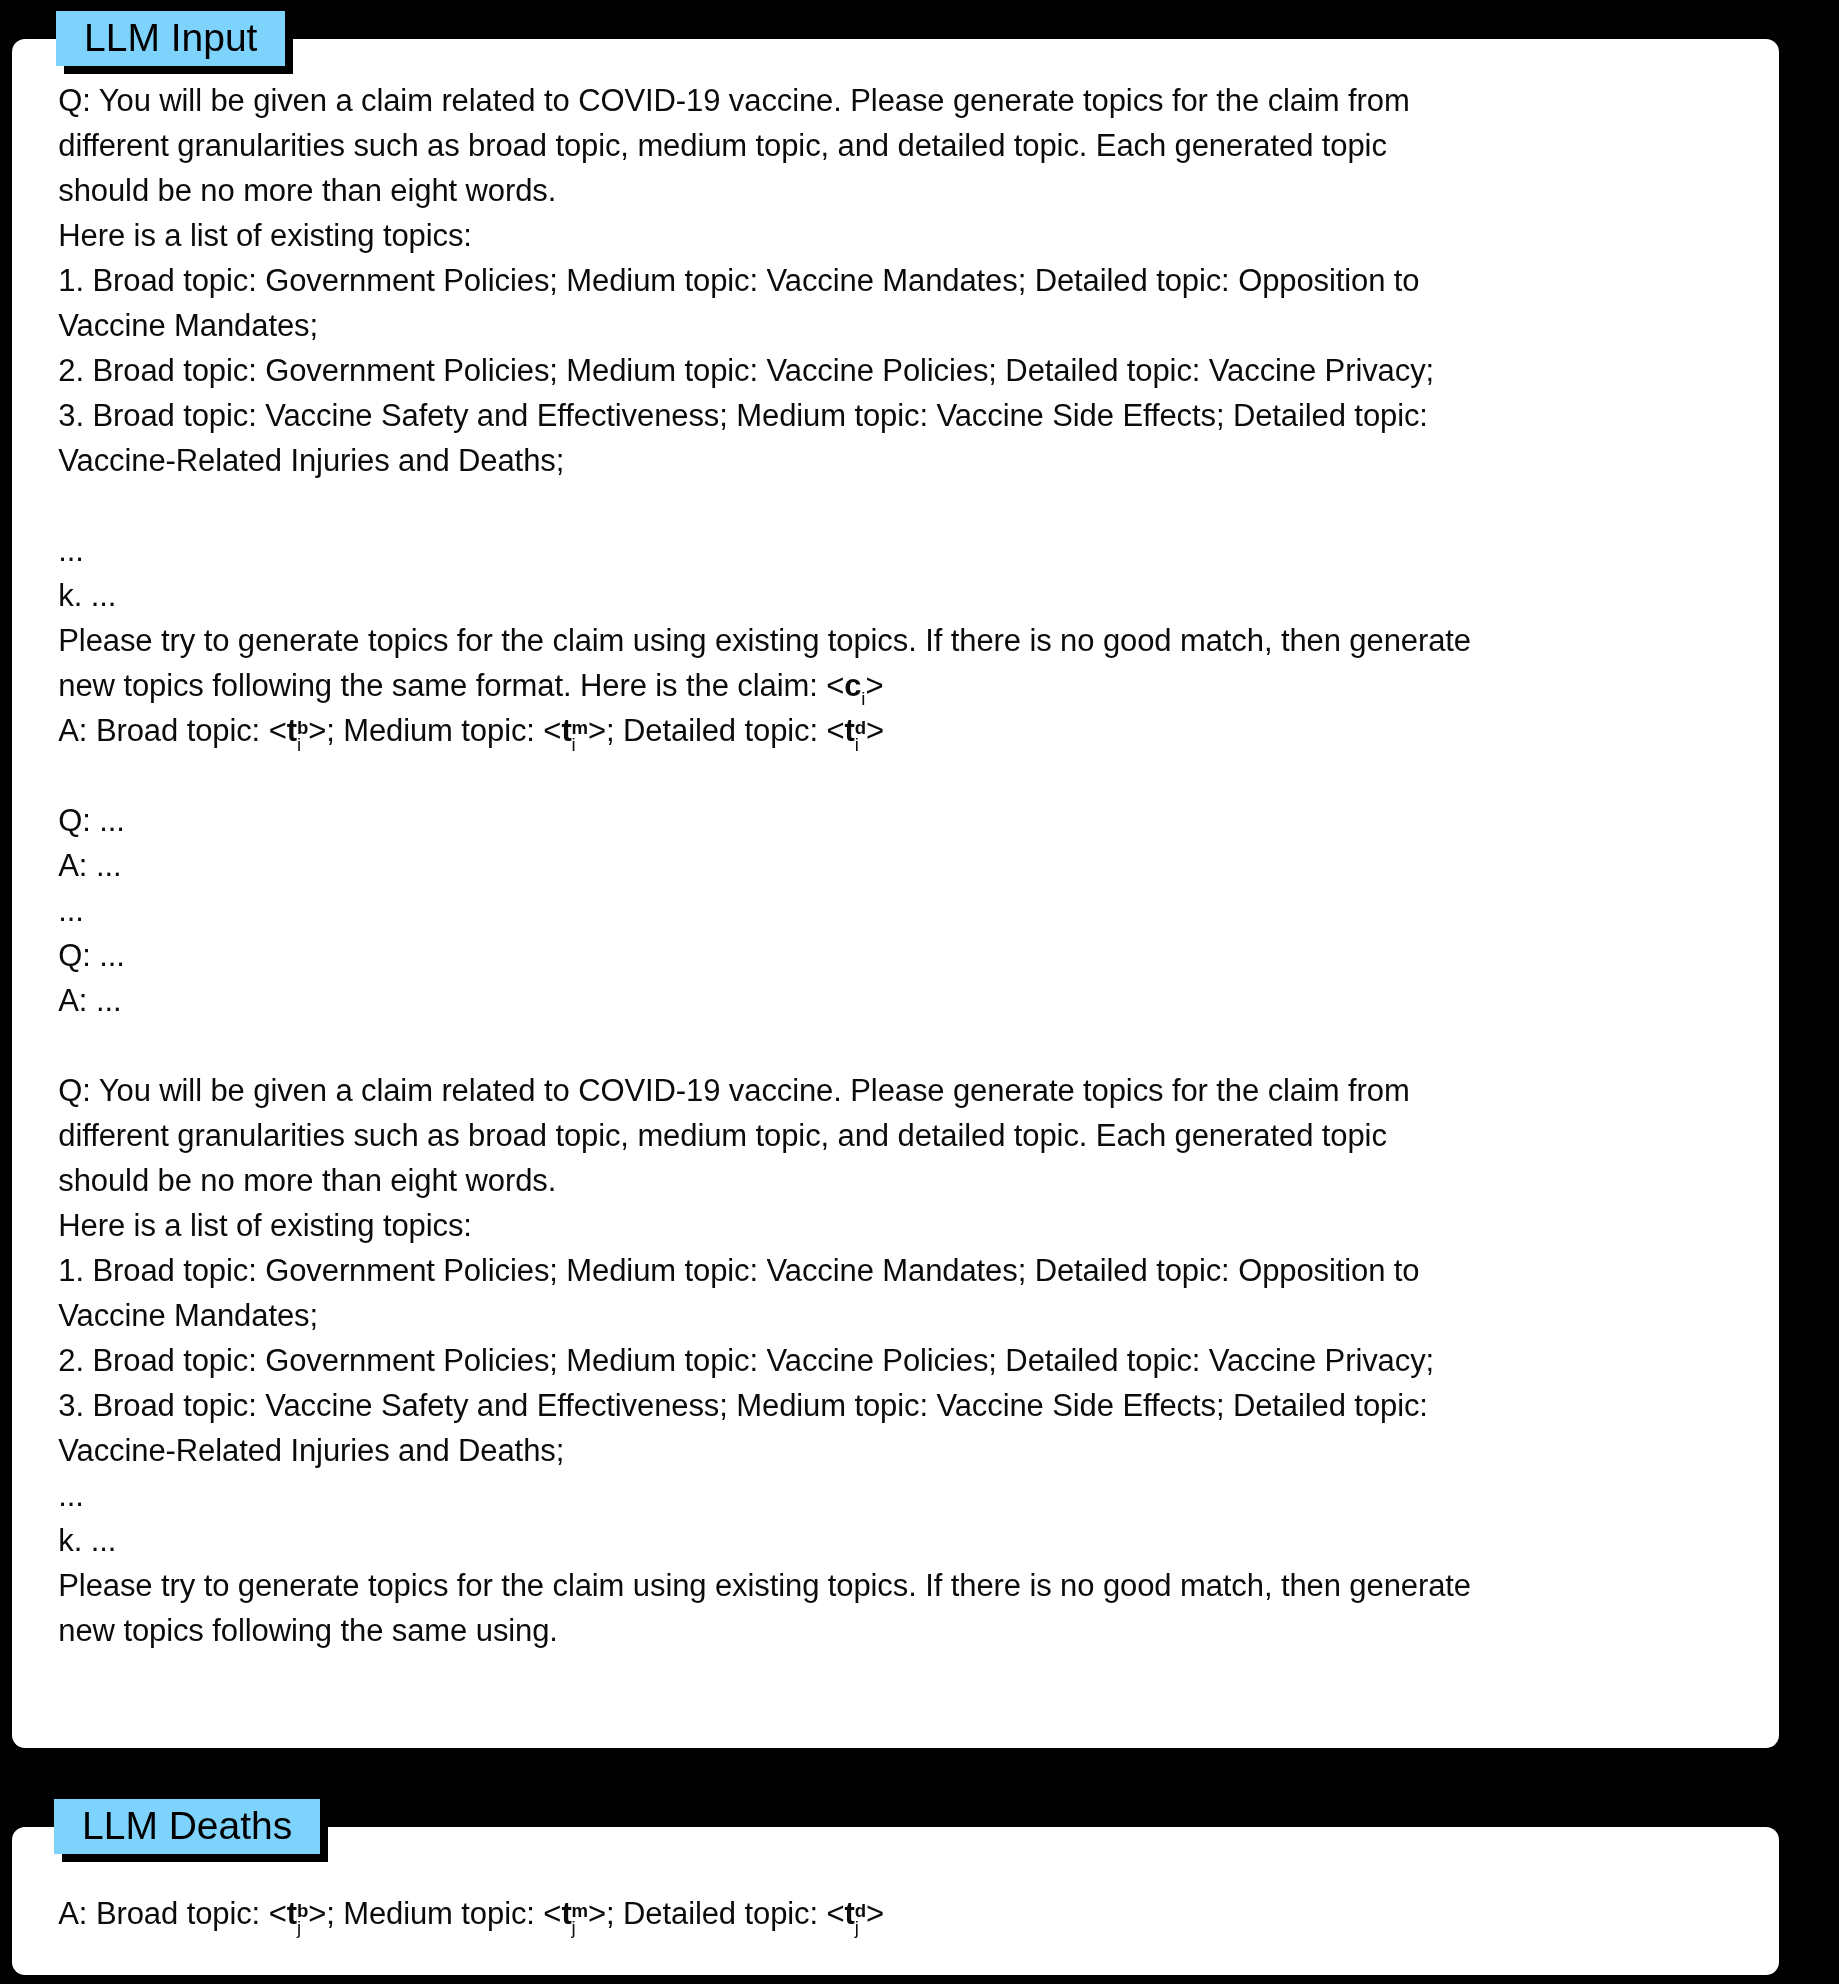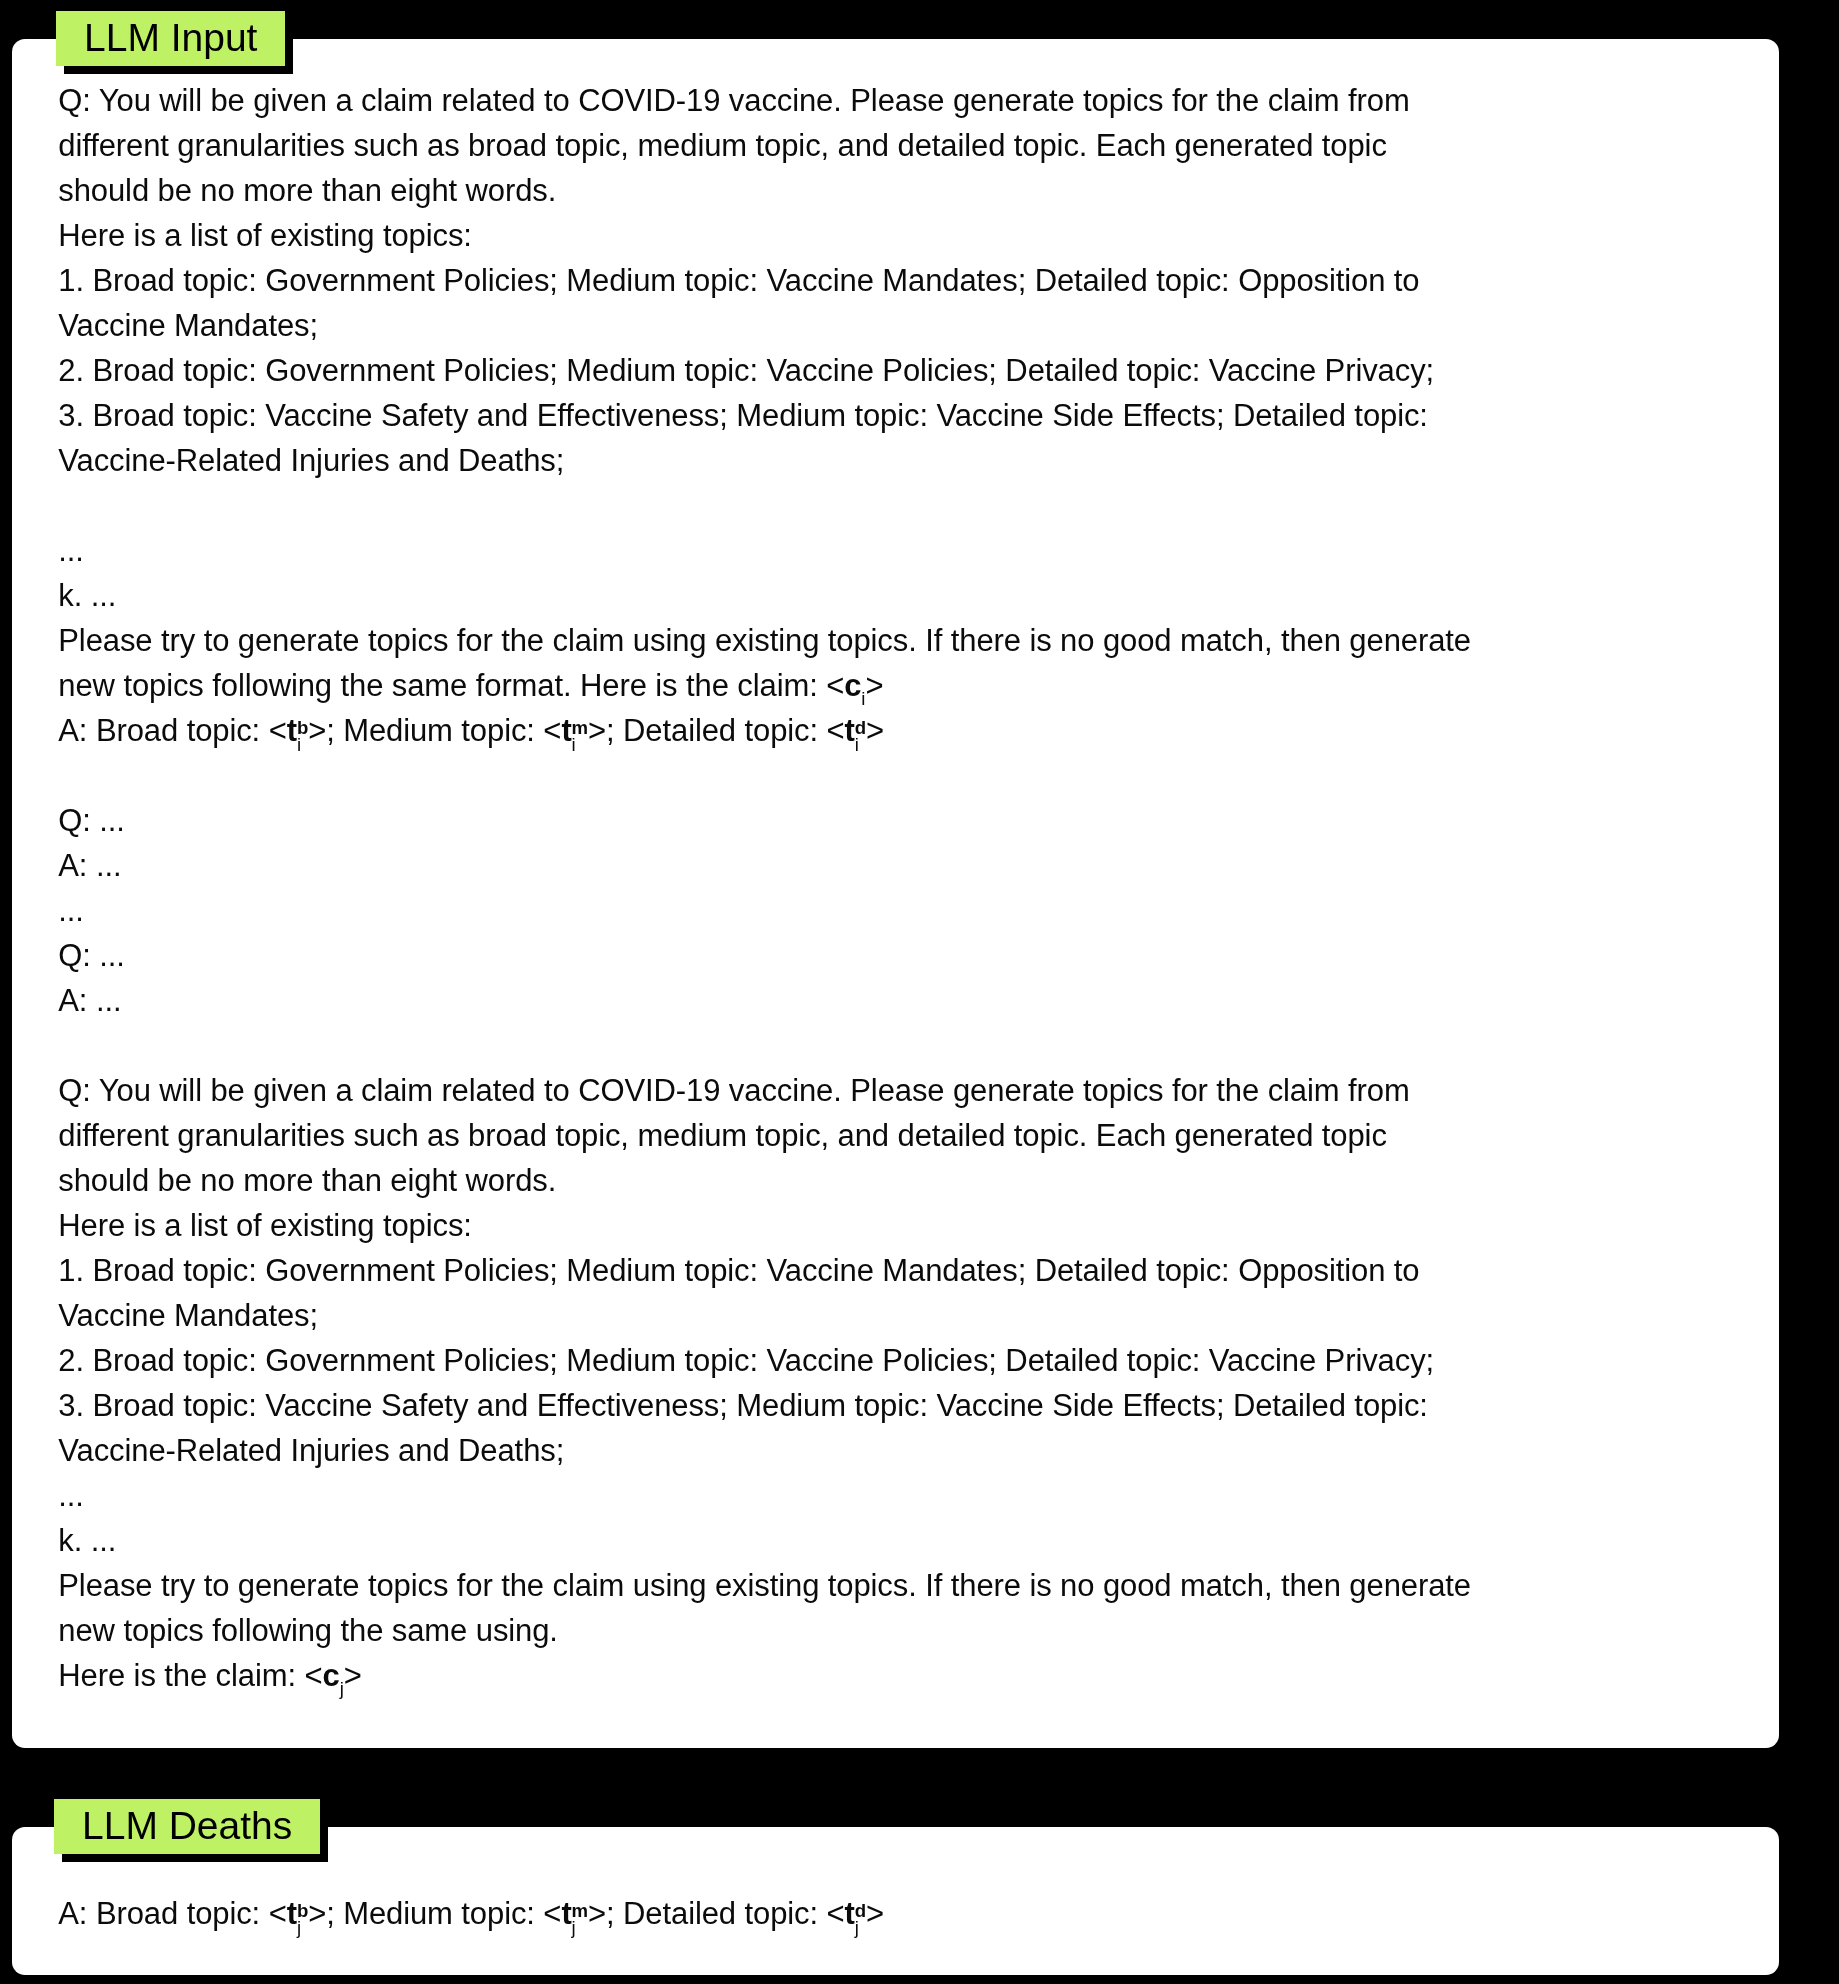--- a/index.html
+++ b/index.html
@@ -24,21 +24,21 @@
     padding:39px 37px 0 46px;
   }
   #output-panel{
     top:1827px;
     height:148px;
     padding:64px 37px 0 46px;
   }
   .tag{
     position:absolute;
     z-index:3;
-    background:#bef264;
+    background:#7dd3fc;
     color:#000000;
     font-size:39px;
     line-height:1;
     padding:6.7px 28px 9.2px 28px;
     box-shadow:8px 8px 0 0 #000000;
     white-space:nowrap;
     text-align:right;
   }
   #input-tag{left:56px;top:11px;}
   #output-tag{left:54px;top:1799px;}
@@ -103,21 +103,20 @@
       <div class="line"><span>Here is a list of existing topics:</span></div>
       <div class="line"><span>1. Broad topic: Government Policies; Medium topic: Vaccine Mandates; Detailed topic: Opposition to</span></div>
       <div class="line"><span>Vaccine Mandates;</span></div>
       <div class="line"><span>2. Broad topic: Government Policies; Medium topic: Vaccine Policies; Detailed topic: Vaccine Privacy;</span></div>
       <div class="line"><span>3. Broad topic: Vaccine Safety and Effectiveness; Medium topic: Vaccine Side Effects; Detailed topic:</span></div>
       <div class="line"><span>Vaccine-Related Injuries and Deaths;</span></div>
       <div class="line"><span>...</span></div>
       <div class="line"><span>k. ...</span></div>
       <div class="line"><span>Please try to generate topics for the claim using existing topics. If there is no good match, then generate</span></div>
       <div class="line"><span>new topics following the same using.</span></div>
-      <div class="line"><span>Here is the claim: &lt;</span><span class="v">c</span><span class="subi">j</span><span>&gt;</span></div>
     </div>
 
   <div class="tag" id="output-tag">LLM Deaths</div>
 
   <div class="panel" id="output-panel">
       <div class="line"><span>A: Broad topic: &lt;</span><span class="v">t</span><span class="stack"><span class="st-sup">b</span><span class="st-sub">j</span></span><span>&gt;; Medium topic: &lt;</span><span class="v">t</span><span class="stack"><span class="st-sup">m</span><span class="st-sub">j</span></span><span>&gt;; Detailed topic: &lt;</span><span class="v">t</span><span class="stack"><span class="st-sup">d</span><span class="st-sub">j</span></span><span>&gt;</span></div>
     </div>
 
 </div>
 

